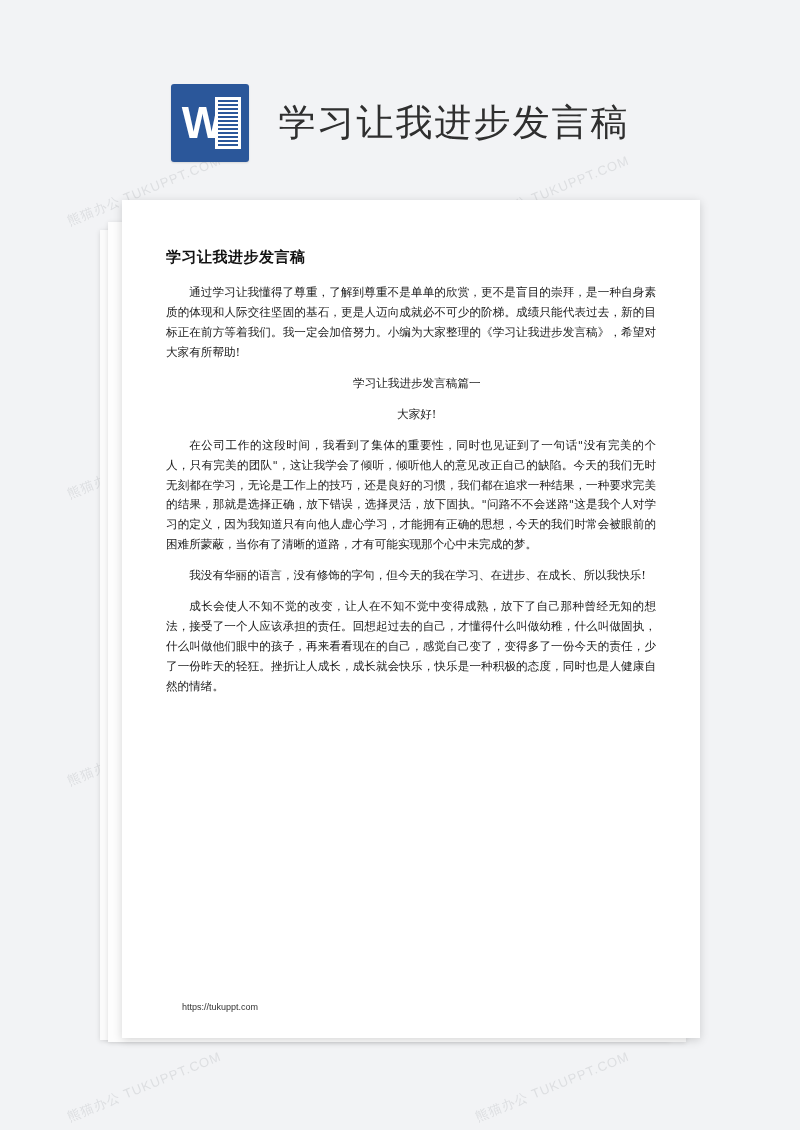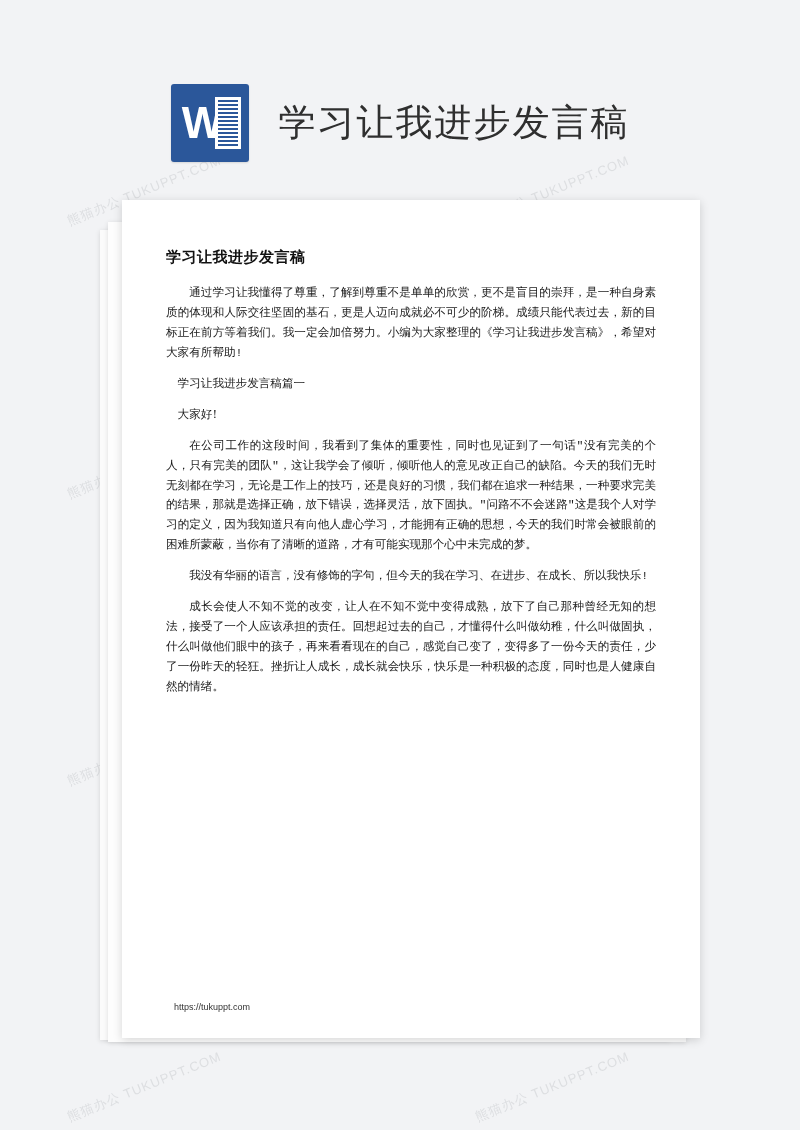--- a/index.html
+++ b/index.html
@@ -144,33 +144,33 @@
   .para {
     font-size: 11.6px;
     line-height: 1.72;
     color: #1a1a1a;
     text-align: justify;
     margin: 0 0 11px 0;
     font-family: "DejaVu Serif", "Liberation Serif", serif;
   }
   .para.indent {
     text-indent: 2em;
-    font-family: Liberation Mono, monospace;
   }
   .subheading {
     font-size: 11.6px;
     line-height: 1.72;
     color: #1a1a1a;
     margin: 0 0 11px 0;
     text-indent: 1em;
     font-family: "DejaVu Serif", "Liberation Serif", serif;
+    text-align: center;
   }
   .footer-url {
     position: absolute;
-    left: 52px;
+    left: 60px;
     bottom: 26px;
     font-size: 9px;
     color: #333;
     font-family: "Liberation Sans", sans-serif;
   }
 </style>
 </head>
 <body>
 
 <div class="header">

